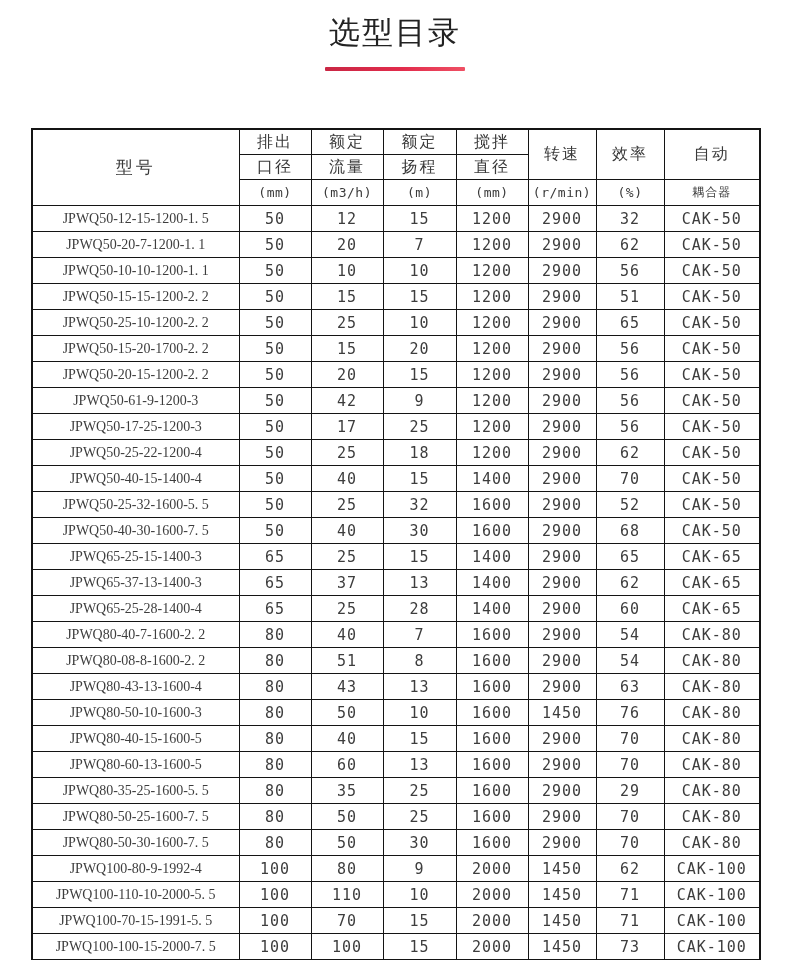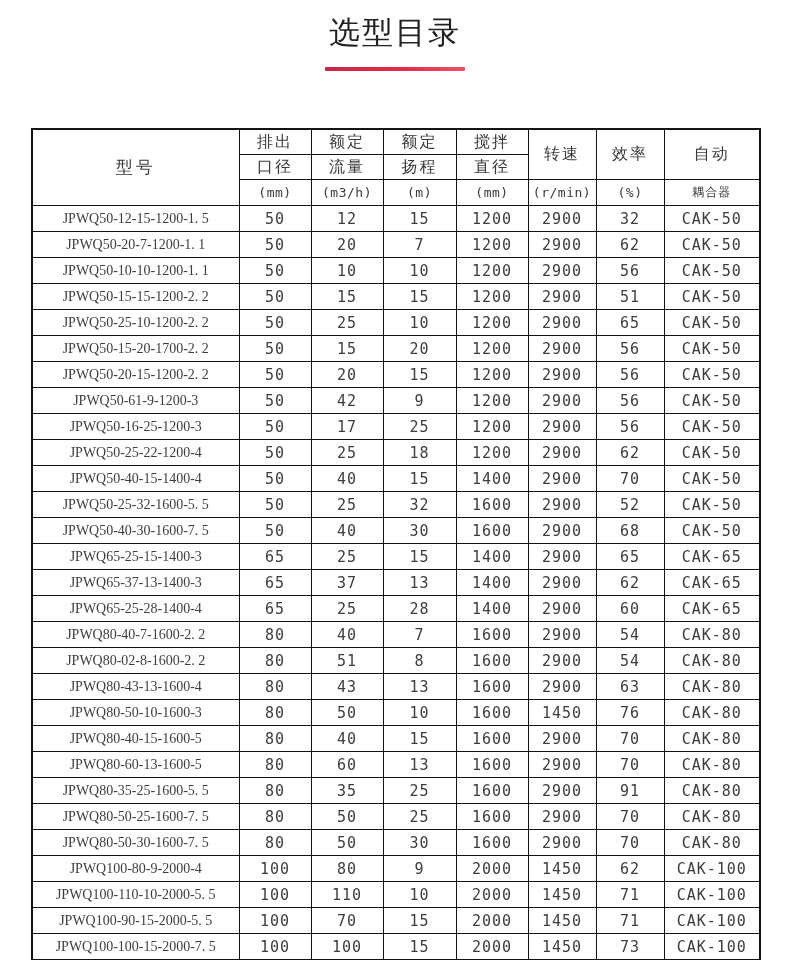--- a/index.html
+++ b/index.html
@@ -209,21 +209,21 @@
           <td class="model">JPWQ50-61-9-1200-3</td>
           <td>50</td>
           <td>42</td>
           <td>9</td>
           <td>1200</td>
           <td>2900</td>
           <td>56</td>
           <td>CAK-50</td>
         </tr>
         <tr>
-          <td class="model">JPWQ50-16-25-1200-3</td>
+          <td class="model">JPWQ50-17-25-1200-3</td>
           <td>50</td>
           <td>17</td>
           <td>25</td>
           <td>1200</td>
           <td>2900</td>
           <td>56</td>
           <td>CAK-50</td>
         </tr>
         <tr>
           <td class="model">JPWQ50-25-22-1200-4</td>
@@ -299,21 +299,21 @@
           <td class="model">JPWQ80-40-7-1600-2. 2</td>
           <td>80</td>
           <td>40</td>
           <td>7</td>
           <td>1600</td>
           <td>2900</td>
           <td>54</td>
           <td>CAK-80</td>
         </tr>
         <tr>
-          <td class="model">JPWQ80-02-8-1600-2. 2</td>
+          <td class="model">JPWQ80-08-8-1600-2. 2</td>
           <td>80</td>
           <td>51</td>
           <td>8</td>
           <td>1600</td>
           <td>2900</td>
           <td>54</td>
           <td>CAK-80</td>
         </tr>
         <tr>
           <td class="model">JPWQ80-43-13-1600-4</td>
@@ -355,21 +355,21 @@
           <td>70</td>
           <td>CAK-80</td>
         </tr>
         <tr>
           <td class="model">JPWQ80-35-25-1600-5. 5</td>
           <td>80</td>
           <td>35</td>
           <td>25</td>
           <td>1600</td>
           <td>2900</td>
-          <td>91</td>
+          <td>29</td>
           <td>CAK-80</td>
         </tr>
         <tr>
           <td class="model">JPWQ80-50-25-1600-7. 5</td>
           <td>80</td>
           <td>50</td>
           <td>25</td>
           <td>1600</td>
           <td>2900</td>
           <td>70</td>
@@ -379,41 +379,41 @@
           <td class="model">JPWQ80-50-30-1600-7. 5</td>
           <td>80</td>
           <td>50</td>
           <td>30</td>
           <td>1600</td>
           <td>2900</td>
           <td>70</td>
           <td>CAK-80</td>
         </tr>
         <tr>
-          <td class="model">JPWQ100-80-9-2000-4</td>
+          <td class="model">JPWQ100-80-9-1992-4</td>
           <td>100</td>
           <td>80</td>
           <td>9</td>
           <td>2000</td>
           <td>1450</td>
           <td>62</td>
           <td>CAK-100</td>
         </tr>
         <tr>
           <td class="model">JPWQ100-110-10-2000-5. 5</td>
           <td>100</td>
           <td>110</td>
           <td>10</td>
           <td>2000</td>
           <td>1450</td>
           <td>71</td>
           <td>CAK-100</td>
         </tr>
         <tr>
-          <td class="model">JPWQ100-90-15-2000-5. 5</td>
+          <td class="model">JPWQ100-70-15-1991-5. 5</td>
           <td>100</td>
           <td>70</td>
           <td>15</td>
           <td>2000</td>
           <td>1450</td>
           <td>71</td>
           <td>CAK-100</td>
         </tr>
         <tr>
           <td class="model">JPWQ100-100-15-2000-7. 5</td>

